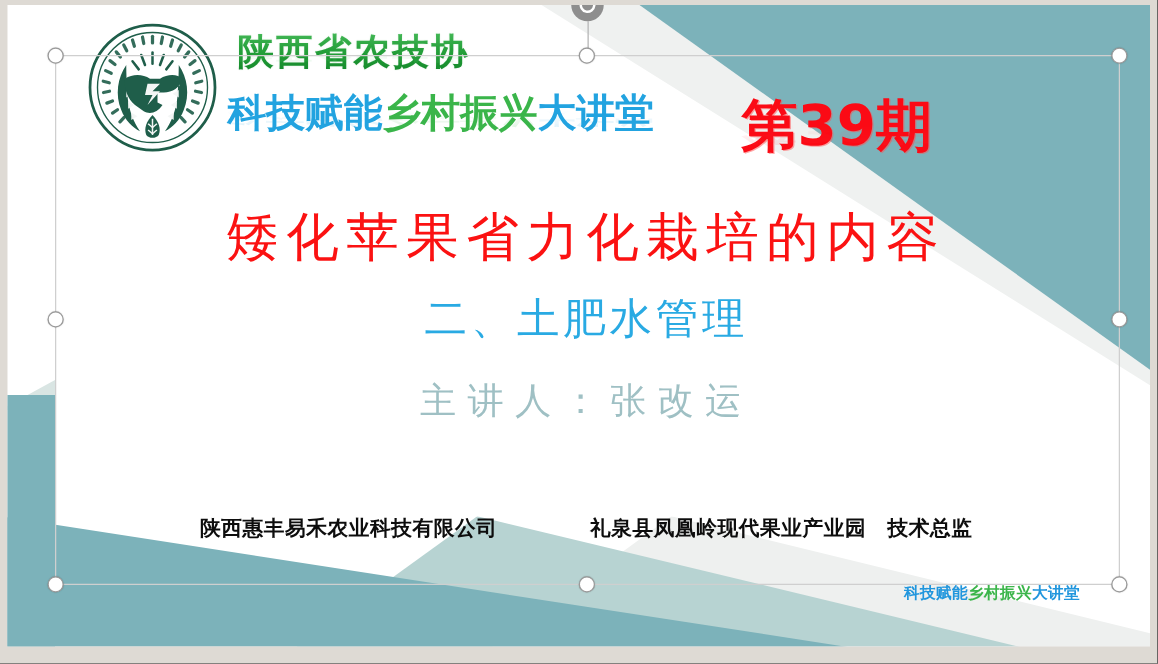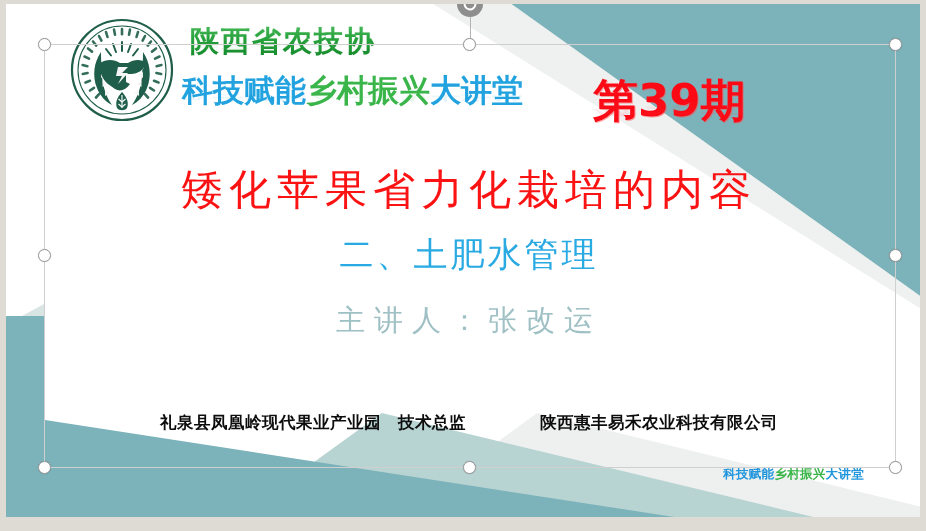--- a/index.html
+++ b/index.html
@@ -292,22 +292,22 @@
 
       <div id="issue">第39期</div>
       <div id="issue-reflect">第39期</div>
     </div>
 
     <div id="main-title">矮化苹果省力化栽培的内容</div>
     <div id="sub-title">二、土肥水管理</div>
     <div id="speaker">主讲人：张改运</div>
 
     <div id="credits">
+      <span>陕西惠丰易禾农业科技有限公司</span>
       <span>礼泉县凤凰岭现代果业产业园　技术总监</span>
-      <span>陕西惠丰易禾农业科技有限公司</span>
     </div>
 
     <div id="watermark">
       <span class="cy">科技赋能</span><span class="gr">乡村振兴</span><span class="cy">大讲堂</span>
     </div>
 
     <div id="sel-box">
       <div id="rotate-stem"></div>
       <div id="rotate-handle">
         <svg width="16" height="16" viewBox="0 0 16 16" aria-hidden="true">

